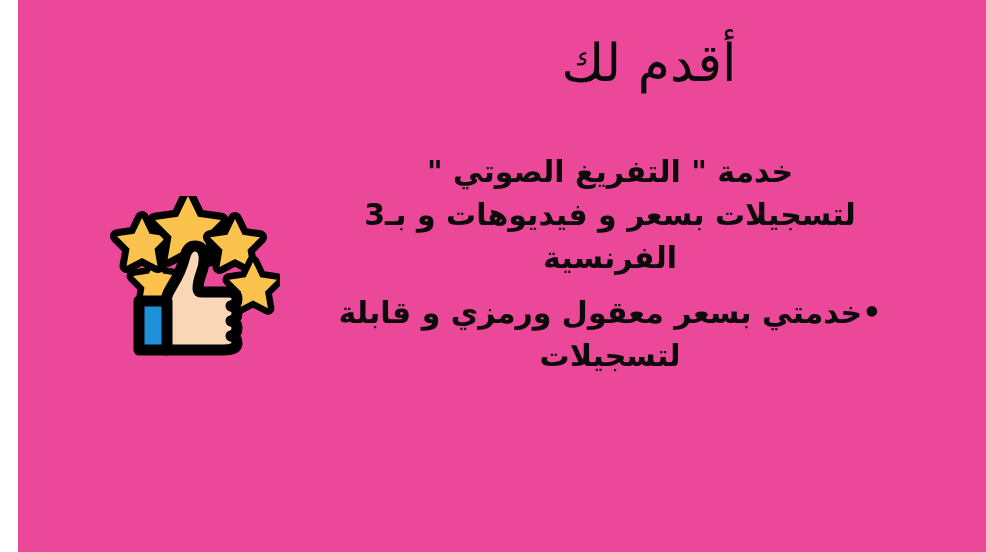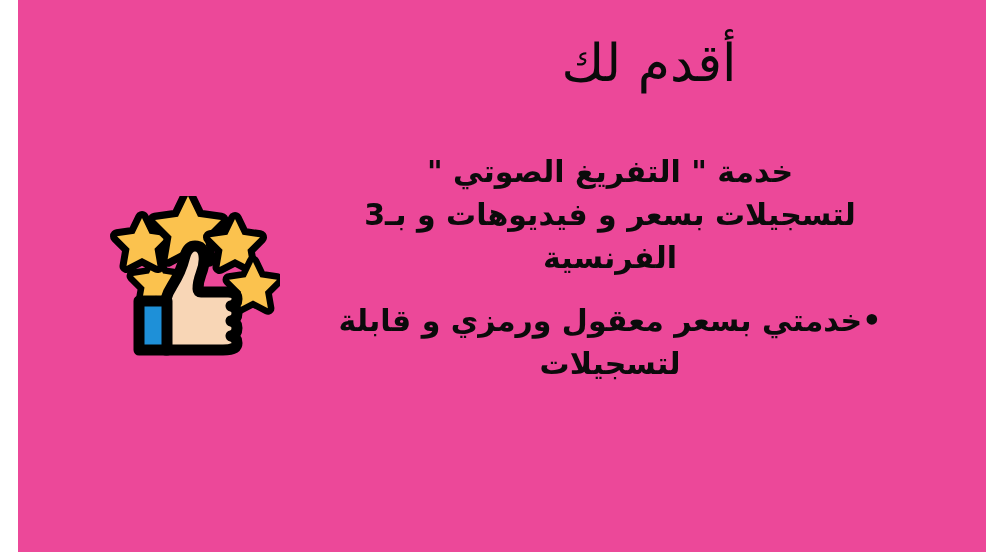--- a/index.html
+++ b/index.html
@@ -58,21 +58,21 @@
     font-family: "DejaVu Sans", "Liberation Sans", sans-serif;
     font-size: 30px;
     font-weight: 700;
     line-height: 43px;
     color: #0B0B0B;
     white-space: nowrap;
     direction: rtl;
     unicode-bidi: isolate;
   }
   .body-line.gap-above {
-    margin-top: 20px;
+    margin-top: 12px;
   }
 
   
   #illustration {
     position: absolute;
     left: 72px;
     top: 196px;
     width: 190px;
     height: 160px;
   }

